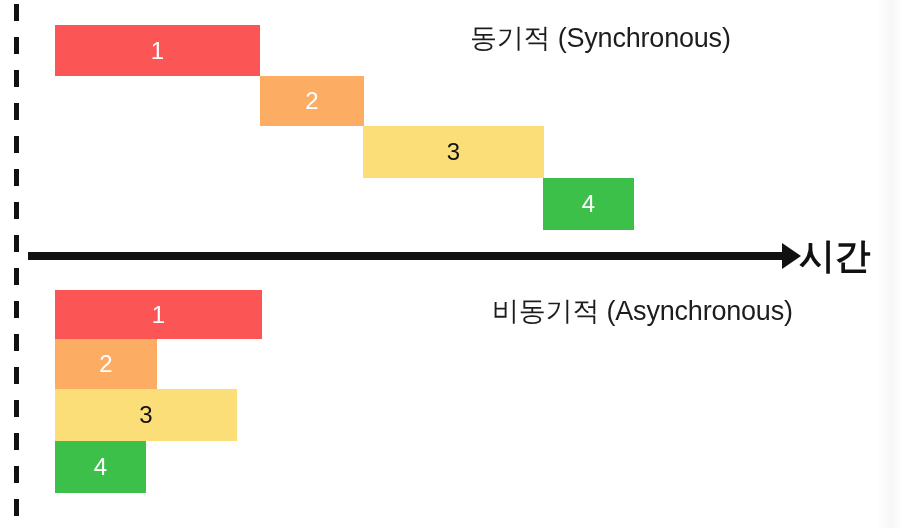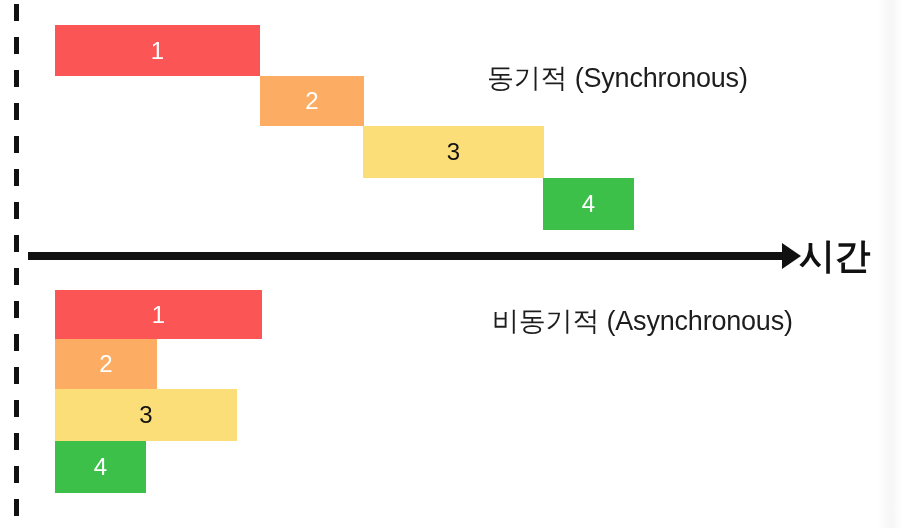--- a/index.html
+++ b/index.html
@@ -69,22 +69,22 @@
     white-space: nowrap;
   }
 
   .section-label {
     position: absolute;
     font-size: 27px;
     color: #1d1d1d;
     white-space: nowrap;
     letter-spacing: -0.2px;
   }
-  #label-sync  { left: 487px; top: 20px; margin-top: 40px; }
-  #label-async { left: 492px; top: 303px; }
+  #label-sync  { left: 470px; top: 20px; }
+  #label-async { left: 492px; top: 293px; }
 
   .bar {
     position: absolute;
     box-sizing: border-box;
     display: flex;
     align-items: center;
     justify-content: center;
     font-size: 24px;
     font-weight: 400;
     line-height: 1;

